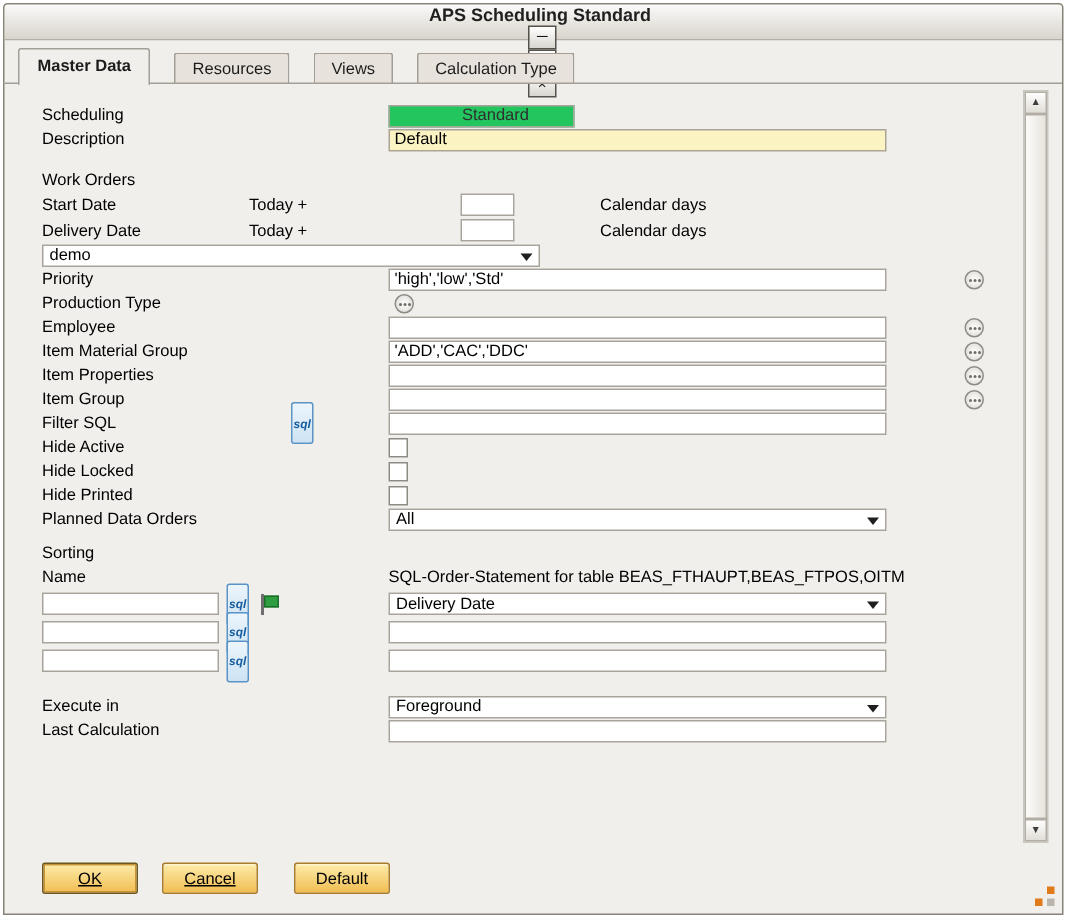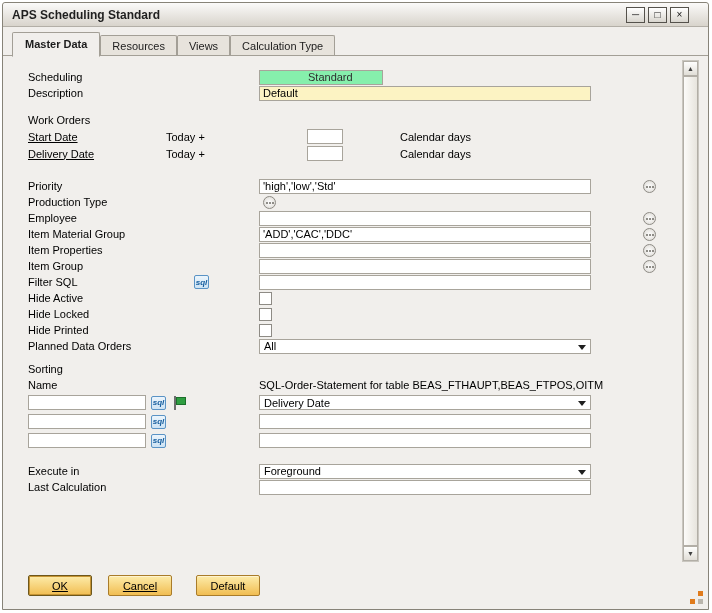--- a/index.html
+++ b/index.html
@@ -1,61 +1,61 @@
 <!DOCTYPE html>
 <html><head>
 <meta charset="utf-8">
 <style>
   * { box-sizing: border-box; margin: 0; padding: 0; }
   html,body { width: 712px; height: 613px; background:#ffffff; font-family:"Liberation Sans",sans-serif; }
   .window { position:absolute; left:2px; top:2px; width:707px; height:608px;
     background:#f1efec; border:1px solid #878378; border-radius:3px 3px 0 0; overflow:hidden; }
 
   
-  .titlebar { height:24px; display:flex; align-items:center; padding:0 19px 0 9px;
-    background:linear-gradient(#fbfaf9,#d8d4cc); border-bottom:1px solid #b3afa7; border-radius:3px 3px 0 0; }
+  .titlebar { height:24px; display:flex; align-items:center; padding:0 0 0 9px;
+    background:linear-gradient(#fbfaf9,#d8d4cc); border-bottom:1px solid #b3afa7; border-radius:3px 3px 0 0;flex-direction:column; }
   .title { flex:1; font-size:12px; font-weight:bold; color:#1f1f1f; }
   .winbtn { width:19px; height:16px; margin-left:3px; border:1px solid #55524c;
     background:linear-gradient(#ffffff,#d9d6cf); font-size:10px; line-height:14px; text-align:center; color:#111; cursor:default; }
 
   
   .tabbar { position:relative; display:flex; align-items:flex-end; height:29px; padding-left:9px; }
   .tabbar::after { content:""; position:absolute; left:0; right:0; bottom:0; border-bottom:1px solid #a39f96; }
   .tab { position:relative; font-size:11px; color:#1c1c1c; background:#e7e3dc; border:1px solid #a39f96;
-    border-bottom:none; border-radius:2px 2px 0 0; padding:4px 11px 4px; margin-right:0; }
+    border-bottom:none; border-radius:2px 2px 0 0; padding:4px 11px 4px; margin-right:16px; }
   .tab.active { z-index:2; background:#f1efec; font-weight:bold; padding:5px 12px 6px; margin-bottom:-1px; border-bottom:1px solid #f1efec; }
 
   
   .content { padding:13px 0 0 25px; font-size:11px; color:#000; }
   .row { display:flex; align-items:center; height:16px;gap:48px; }
   .row17 { height:17px; }
   .lbl { width:183px; flex:none; }
-  .lbl-sm { width:90px; flex:none;text-decoration:underline; }
+  .lbl-sm { width:90px; flex:none; }
   .prefix { width:93px; flex:none; }
   .suffix { margin-left:9px; }
   .heading { height:16px; display:flex; align-items:center; }
   .gap11 { height:11px; } .gap7 { height:7px; } .gap13 { height:13px; }
 
   .field { height:15px; border:1px solid #a8a49b; background:#ffffff; font:11px "Liberation Sans",sans-serif;
     padding:0 3px; color:#000; outline:none; }
   .w-main { width:332px; } .w-sched { width:124px; } .w-small { width:36px; } .w-name { width:118px; }
-  .readonly { background:#86efac; color:#2e2e2e;padding-left:48px; }
+  .readonly { background:#22c55e; color:#2e2e2e;padding-left:48px; }
   .yellow { background:#fcf3c3; }
 
   .dropdown { position:relative; width:332px; height:15px; border:1px solid #a8a49b; background:#ffffff;
     display:flex; align-items:center; padding:0 16px 0 4px; }
   .dropdown::after { content:""; position:absolute; right:4px; top:5px;
     border-left:4px solid transparent; border-right:4px solid transparent; border-top:5px solid #1f1f1f; }
 
   .circle-icon { position:relative; width:13px; height:13px; margin-left:4px; flex:none;
     border:1px solid #8e8b85; border-radius:50%; background:radial-gradient(#ffffff,#dad7d1); }
   .circle-icon::after { content:""; position:absolute; left:2px; top:5px; width:2px; height:2px;
     background:#6f6c66; border-radius:50%; box-shadow:3px 0 #6f6c66, 6px 0 #6f6c66; }
 
-  .sql-icon { width:15px; height:14px; flex:none; border:1px solid #5a93c5; border-radius:2px;
+  .sql-icon { width:15px; height:28px; flex:none; border:1px solid #5a93c5; border-radius:2px;
     background:linear-gradient(#ecf5fc,#cde3f4); color:#155d9e; font:italic bold 8px "Liberation Sans",sans-serif;
     display:flex; align-items:center; justify-content:center; }
   .lbl-with-icon { width:183px; flex:none; display:flex; align-items:center; }
   .lbl-with-icon .txt { flex:1; }
   .lbl-with-icon .sql-icon { margin-right:2px; }
 
   .flag-icon { position:relative; width:14px; height:14px; margin-left:5px; flex:none; }
   .flag-icon::before { content:""; position:absolute; left:3px; top:0; width:2px; height:14px; background:#6e6e6e; }
   .flag-icon::after { content:""; position:absolute; left:5px; top:1px; width:8px; height:6px;
     background:#2f9e41; border:1px solid #1c6f2b; }
@@ -134,20 +134,23 @@
     </div>
 
     <div class="row row17">
       <span class="lbl-sm">Delivery Date</span>
       <span class="prefix">Today +</span>
       <input class="field w-small" value="" style="">
       <span class="suffix">Calendar days</span>
     </div>
 
     <div class="row">
+      <div class="dropdown">
+        <span>demo</span>
+      </div>
     </div>
 
     <div class="row">
       <span class="lbl">Priority</span>
       <input class="field w-main" value="'high','low','Std'" style="">
       <span class="circle-icon"></span>
     </div>
 
     <div class="row">
       <span class="lbl">Production Type</span>

